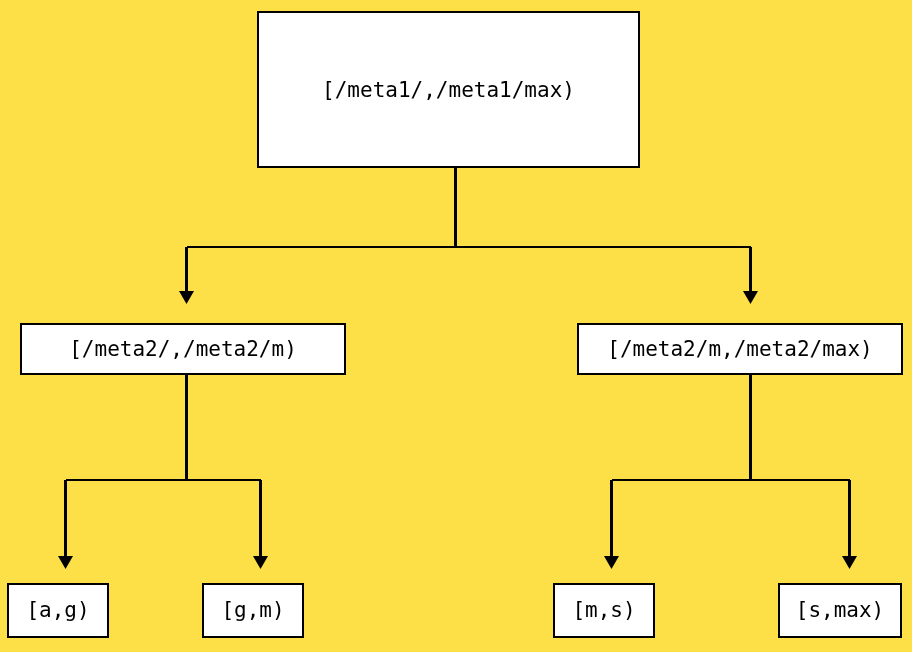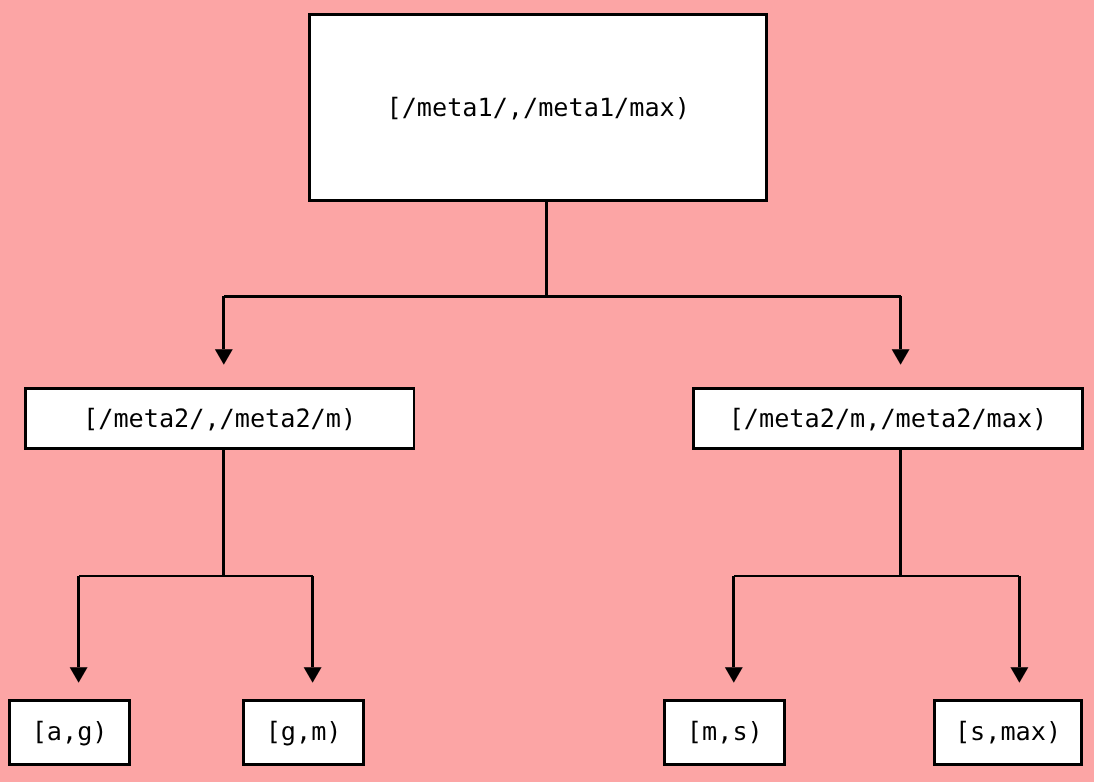--- a/index.html
+++ b/index.html
@@ -10,21 +10,21 @@
   body {
     width: 912px;
     height: 652px;
     font-family: "DejaVu Sans Mono", "Liberation Mono", monospace;
     overflow: hidden;
   }
   #diagram-root {
     position: relative;
     width: 912px;
     height: 652px;
-    background: #fca5a5;
+    background: #fde047;
   }
   svg#tree-svg {
     position: absolute;
     top: 0;
     left: 0;
     width: 912px;
     height: 652px;
     display: block;
   }
   .node-box {

